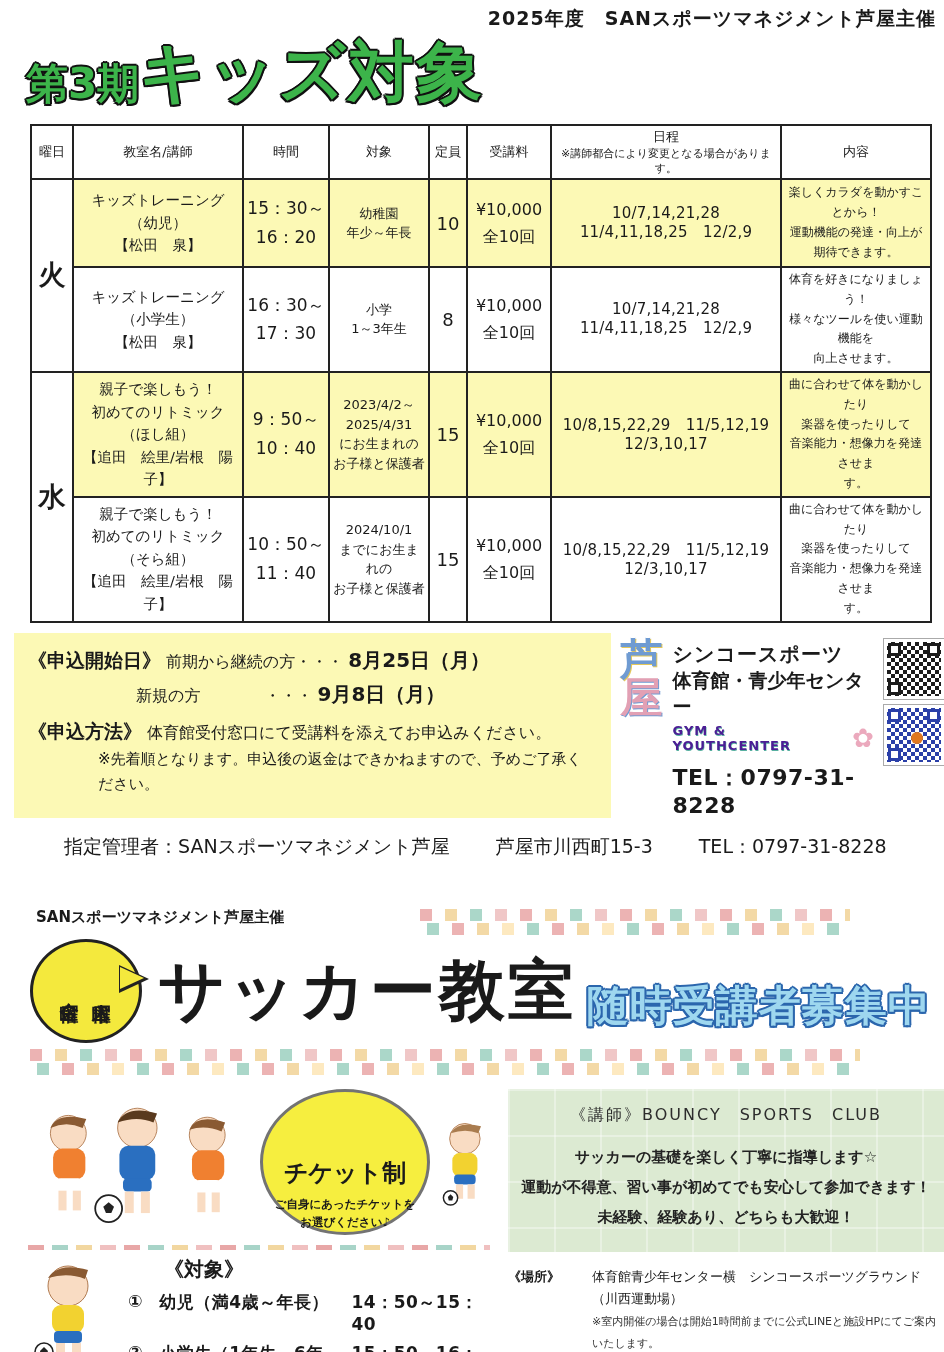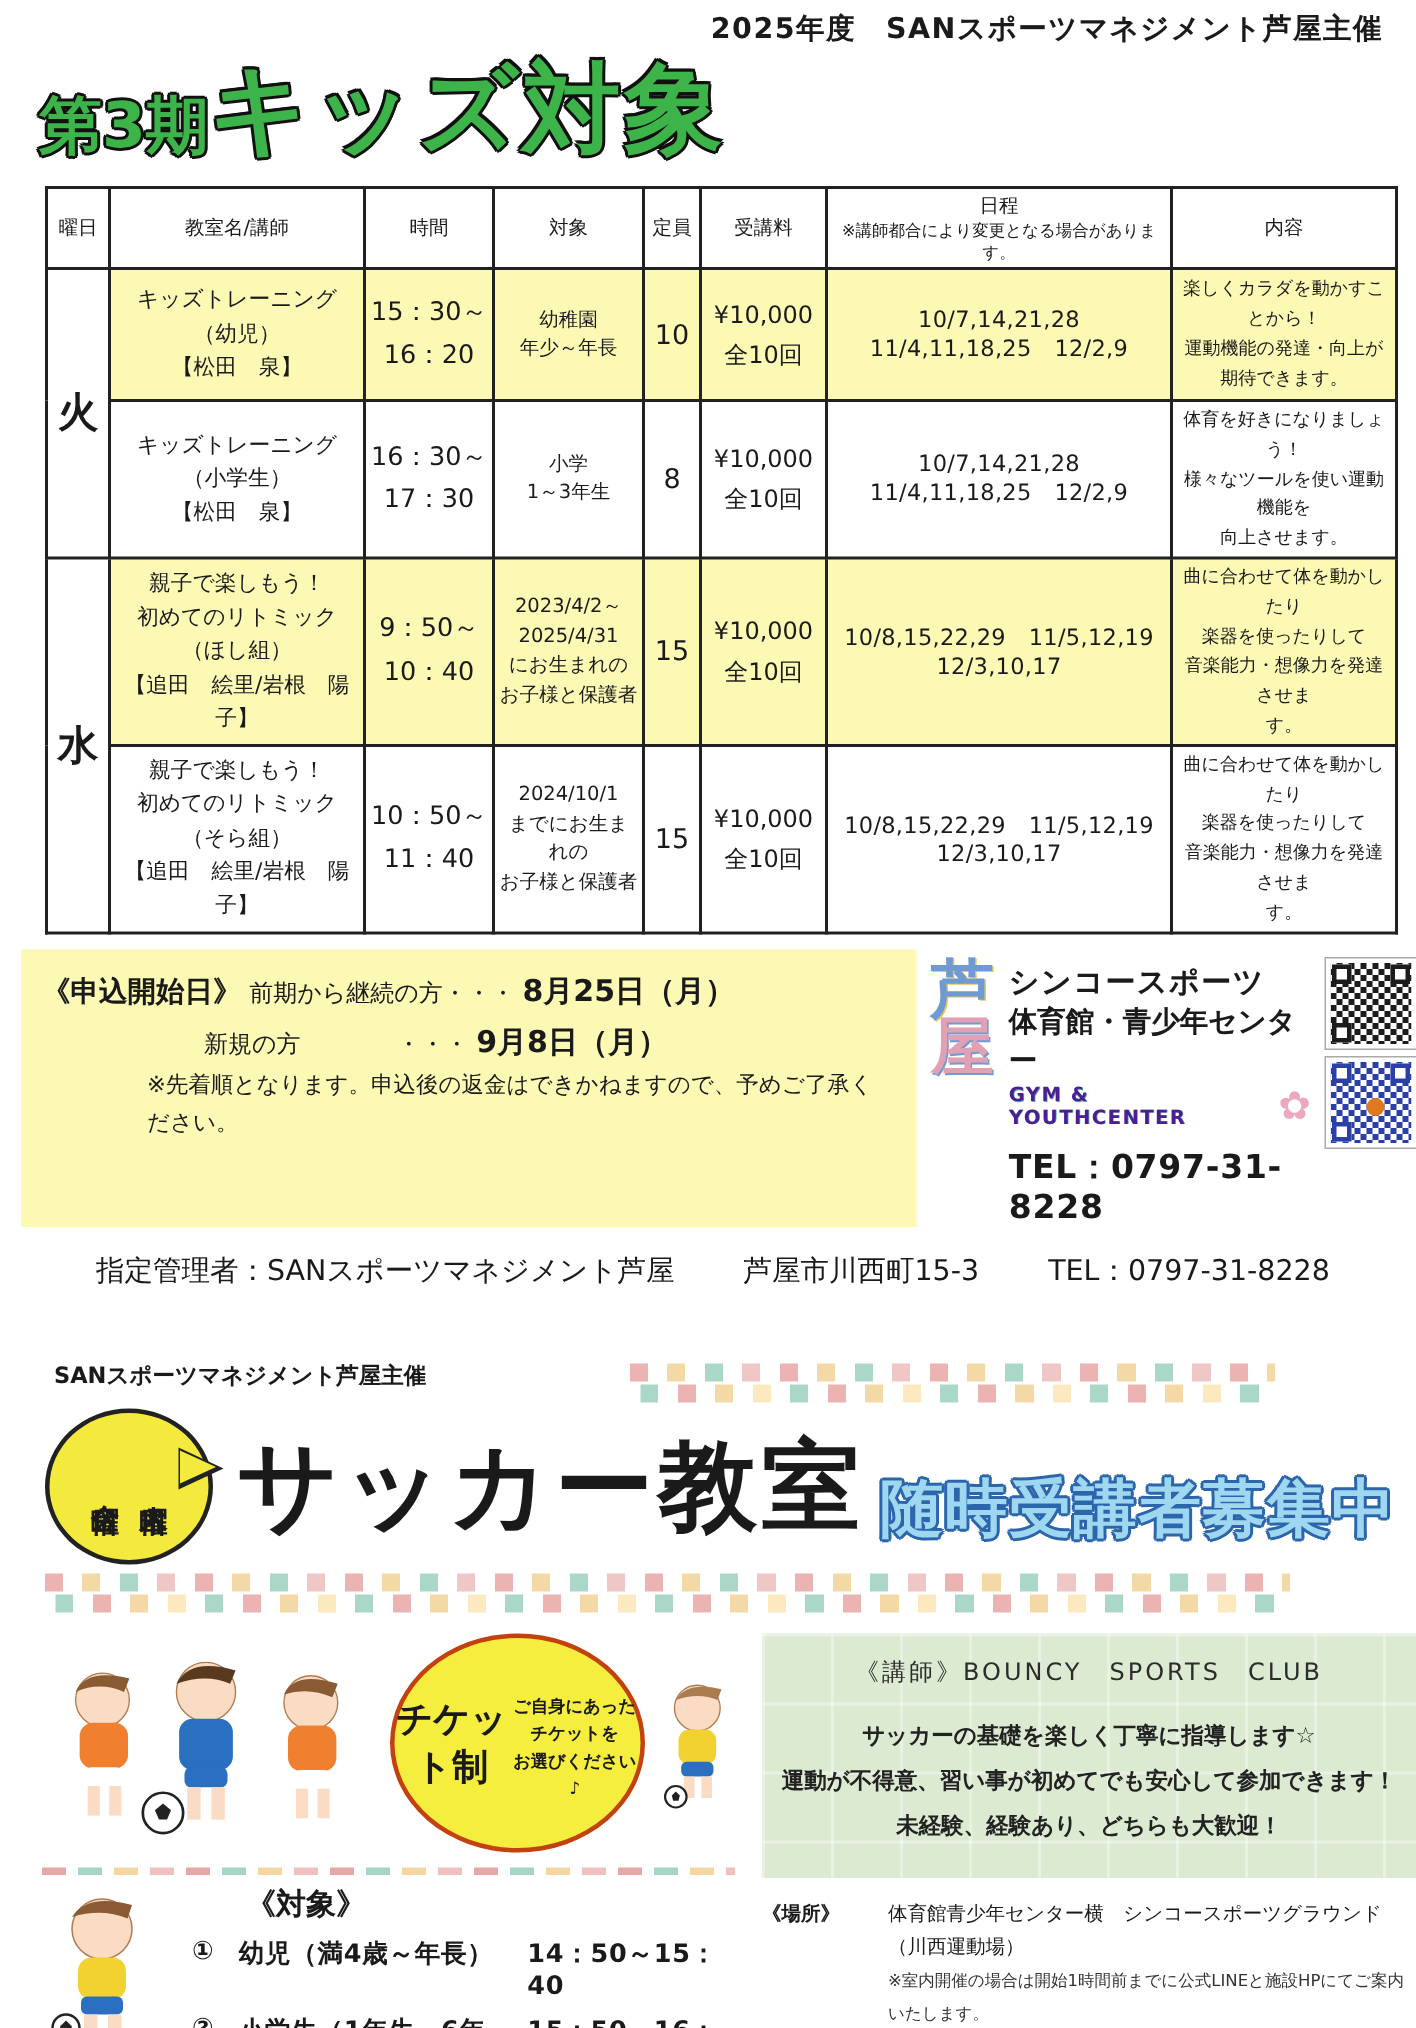--- a/index.html
+++ b/index.html
@@ -1,21 +1,21 @@
 <!DOCTYPE html>
 <html><head>
 <meta charset="utf-8">
 <style>
   * { box-sizing: border-box; margin: 0; padding: 0; }
   body { width: 944px; background: #ffffff; font-family: "DejaVu Sans", "Liberation Sans", sans-serif; color: #1a1a1a; }
   .page { width: 944px; padding: 6px 0 20px; }
   .preline { white-space: pre-line; }
 
   
-  .host-line { text-align: right; padding-right: 22px; font-size: 19px; font-weight: bold; letter-spacing: 1px; }
+  .host-line { text-align: right; padding-right: 8px; font-size: 19px; font-weight: bold; letter-spacing: 1px; }
   .title-row { display: flex; align-items: flex-end; padding-left: 26px; margin-top: -4px; margin-bottom: 6px; }
   .og { color: #3cb44a; font-weight: 800;
         text-shadow: 2px 0 0 #111, -2px 0 0 #111, 0 2px 0 #111, 0 -2px 0 #111,
                      1.5px 1.5px 0 #111, -1.5px -1.5px 0 #111, 1.5px -1.5px 0 #111, -1.5px 1.5px 0 #111; }
   .t-prefix { font-size: 42px; padding-bottom: 6px; }
   .t-main   { font-size: 66px; letter-spacing: 2px; }
   .t-suffix { font-size: 48px; padding-bottom: 3px; letter-spacing: 2px; }
 
   table.sched { border-collapse: collapse; margin-left: 30px; width: 900px; table-layout: fixed; }
   table.sched th, table.sched td { border: 2px solid #222; padding: 2px 3px; text-align: center; vertical-align: middle; }
@@ -86,22 +86,22 @@
   .ob { color: #9ed7ef; font-weight: 800;
         text-shadow: 2px 0 0 #2b66ad, -2px 0 0 #2b66ad, 0 2px 0 #2b66ad, 0 -2px 0 #2b66ad,
                      1.5px 1.5px 0 #2b66ad, -1.5px -1.5px 0 #2b66ad, 1.5px -1.5px 0 #2b66ad, -1.5px 1.5px 0 #2b66ad; }
   .s-recruit { font-size: 42px; margin: 30px 0 0 10px; white-space: nowrap; letter-spacing: 1px; }
 
   .s-main { display: flex; gap: 18px; margin-top: 14px; }
   .s-left { width: 490px; padding-left: 28px; }
   .s-right { width: 436px; }
 
   .illus-row { display: flex; align-items: center; gap: 8px; }
-  .tcircle { width: 170px; height: 146px; background: #f6ee3f; border: 3px solid #c2410c; border-radius: 50%;
-             display: flex; justify-content: flex-end; align-items: center; text-align: center; flex: none; }
+  .tcircle { width: 170px; height: 146px; background: #f6ee3f; border: 3px solid #737373; border-radius: 50%;
+             display: flex; flex-direction: column; justify-content: flex-end; align-items: center; text-align: center; flex: none; }
   .tcircle .tt { font-size: 24px; font-weight: 800; }
   .tcircle .ts { font-size: 11.5px; font-weight: bold; margin-top: 6px; line-height: 1.6; }
 
   .dashline { height: 5px; margin: 10px 0 6px;
     background: repeating-linear-gradient(90deg, #e8a7a7 0 16px, #fff 16px 24px, #a8d4c8 24px 40px, #fff 40px 48px, #f2d7a0 48px 64px, #fff 64px 72px, #f0c0c0 72px 88px, #fff 88px 96px); }
 
   .taisho { position: relative; padding-left: 100px; min-height: 118px; }
   .taisho .kid { position: absolute; left: 0; top: 4px; }
   .t-head { font-size: 20px; font-weight: 800; margin-left: 36px; }
   .t-item { display: flex; font-size: 17px; font-weight: 800; margin-top: 8px; letter-spacing: 0.5px; }
@@ -237,20 +237,24 @@
       <div class="apply-box">
         <div>
           <span class="lbl">《申込開始日》</span>
           <span>前期から継続の方・・・</span>
           <span class="dt">8月25日（月）</span>
         </div>
         <div class="row2">
           <span>新規の方　　　　・・・</span>
           <span class="dt">9月8日（月）</span>
         </div>
+        <div class="meth">
+          <span class="lbl">《申込方法》</span>
+          <span>体育館受付窓口にて受講料を添えてお申込みください。</span>
+        </div>
         <div class="note">※先着順となります。申込後の返金はできかねますので、予めご了承ください。</div>
       </div>
 
       <div class="logo-col">
         <div class="logo-row">
           <div class="ashiya">
             <span class="c1">芦</span>
             <span class="c2">屋</span>
           </div>
           <div class="org-block">

